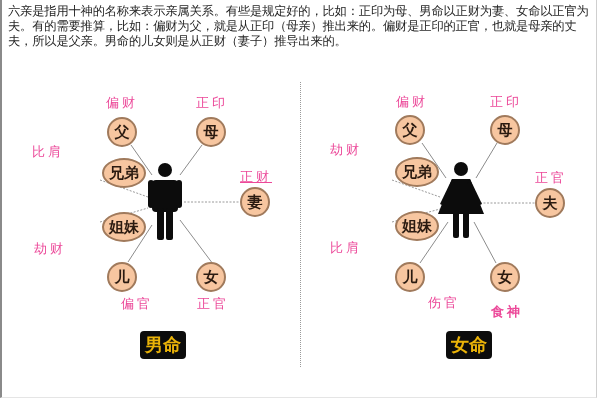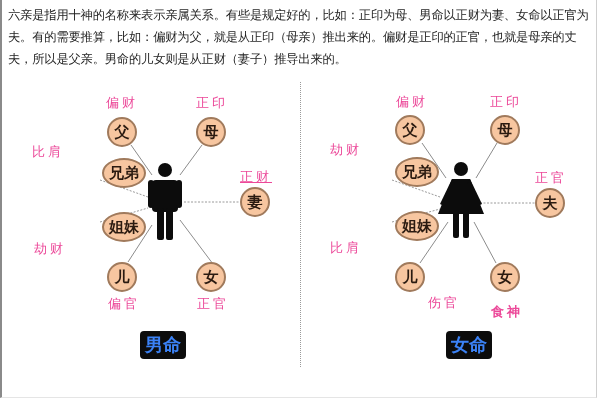--- a/index.html
+++ b/index.html
@@ -1,25 +1,25 @@
 <!DOCTYPE html>
 <html><head>
 <meta charset="utf-8">
 <style>
   html, body { margin:0; padding:0; background:#ffffff; }
   body { width:600px; height:400px; overflow:hidden; position:relative; font-family:"DejaVu Sans", sans-serif; }
   .frame { position:absolute; left:0; top:0; width:597px; height:398px; border-left:2px solid #8a8a8a; border-right:1px solid #cfcfcf; border-bottom:1px solid #e5e5e5; box-sizing:border-box; }
-  .intro { position:absolute; left:8px; top:4px; width:586px; font-size:12.3px; line-height:22px; color:#1e1e1e; letter-spacing:-0.2px; }
+  .intro { position:absolute; left:8px; top:4px; width:586px; font-size:12.3px; line-height:15px; color:#1e1e1e; letter-spacing:-0.2px; }
   .divider { position:absolute; left:300px; top:82px; height:285px; border-left:1px dotted #9a9a9a; }
   svg.diagram { position:absolute; left:0; top:0; }
   .node { position:absolute; transform:translate(-50%,-50%); background:#f7c6a0; border:2px solid #a07a5c; border-radius:50%; display:flex; align-items:center; justify-content:center; color:#2a1a10; font-size:15px; font-weight:bold; box-sizing:border-box; }
   .node.single { width:30px; height:30px; }
   .node.double { width:44px; height:30px; border-radius:50%/50%; font-size:15px;margin-left:46px; }
   .lbl { position:absolute; transform:translate(-50%,-50%); font-family:"DejaVu Serif", serif; font-size:13px; color:#ec4899; white-space:nowrap; letter-spacing:3px; }
-  .badge { position:absolute; background:#0c0c0c; color:#3b82f6; font-weight:bold; font-size:18px; border-radius:4px; padding:2px 5px; line-height:24px; letter-spacing:0px; }
+  .badge { position:absolute; background:#0c0c0c; color:#eab308; font-weight:bold; font-size:18px; border-radius:4px; padding:2px 5px; line-height:24px; letter-spacing:0px; }
 </style>
 </head>
 <body>
 
 <div class="frame"></div>
 
 <div class="intro">六亲是指用十神的名称来表示亲属关系。有些是规定好的，比如：正印为母、男命以正财为妻、女命以正官为夫。有的需要推算，比如：偏财为父，就是从正印（母亲）推出来的。偏财是正印的正官，也就是母亲的丈夫，所以是父亲。男命的儿女则是从正财（妻子）推导出来的。</div>
 
 <div class="divider"></div>
 
@@ -78,21 +78,21 @@
   <span class="lbl" style="left:48px;top:152px;">比肩</span>
   <div class="node double" style="left:78px;top:173px;">兄弟</div>
 
   <span class="lbl" style="left:256px;top:177px;text-decoration:underline;">正财</span>
   <div class="node single" style="left:255px;top:202px;">妻</div>
 
   <div class="node double" style="left:78px;top:227px;">姐妹</div>
   <span class="lbl" style="left:50px;top:249px;">劫财</span>
 
   <div class="node single" style="left:122px;top:277px;">儿</div>
-  <span class="lbl" style="left:124px;top:304px;text-align:center;">偏官</span>
+  <span class="lbl" style="left:137px;top:304px;text-align:center;">偏官</span>
 
   <div class="node single" style="left:211px;top:277px;">女</div>
   <span class="lbl" style="left:213px;top:304px;">正官</span>
 
   <div class="badge" style="left:140px;top:331px;">男命</div>
 </div>
 
 <div>
   <span class="lbl" style="left:412px;top:102px;">偏财</span>
   <div class="node single" style="left:410px;top:130px;">父</div>

